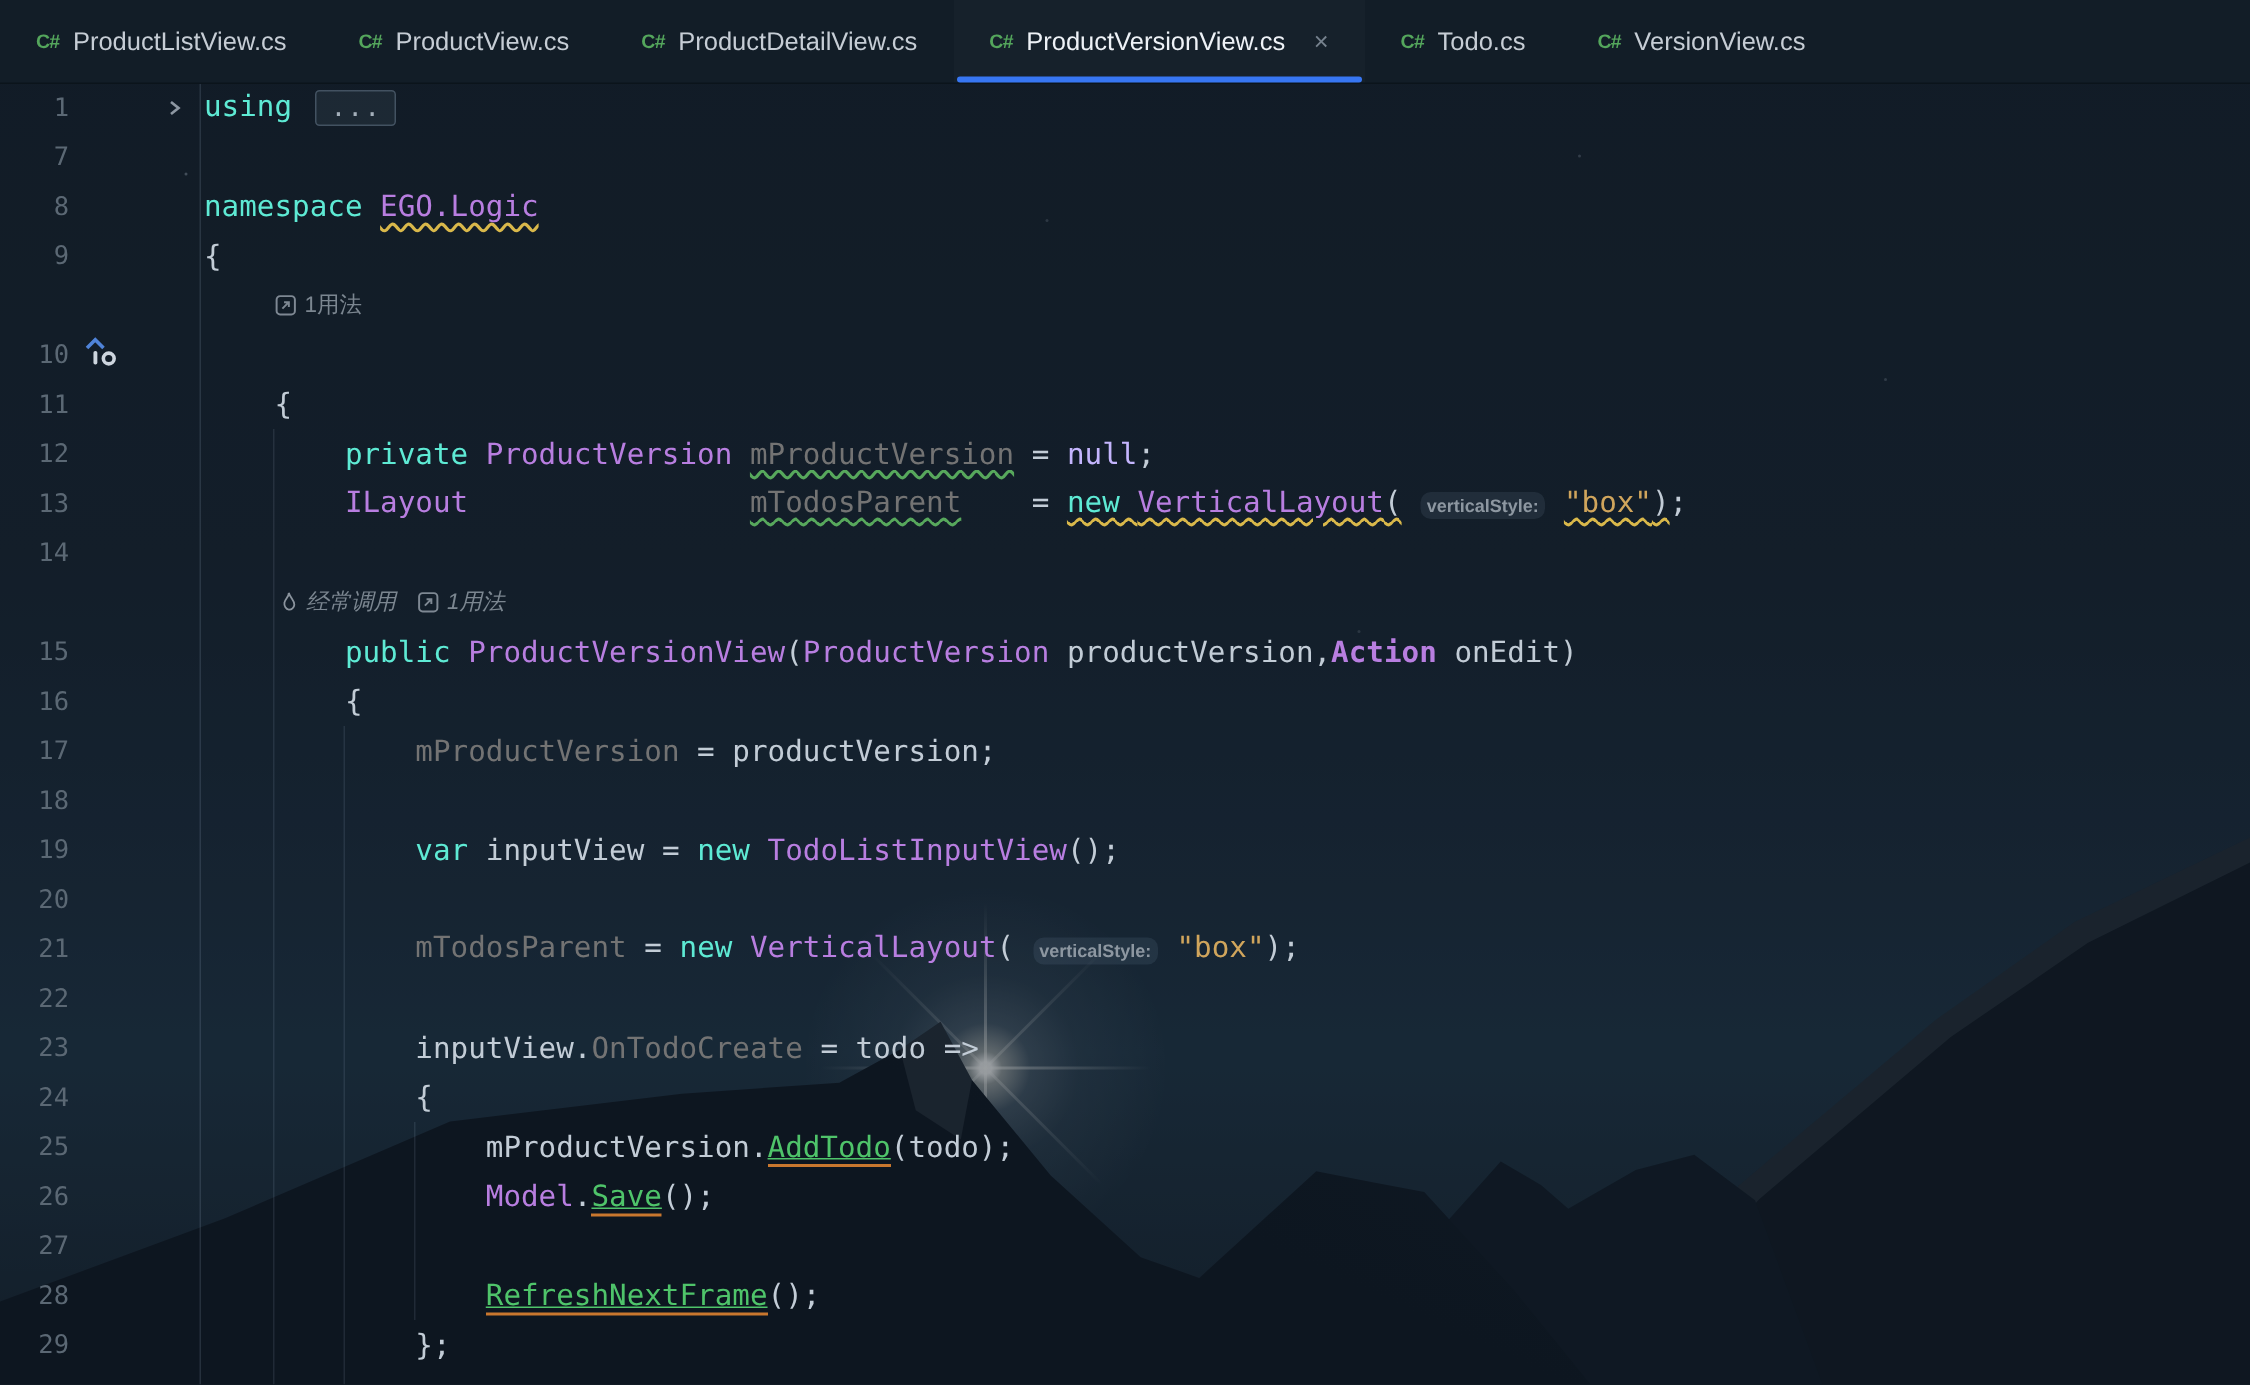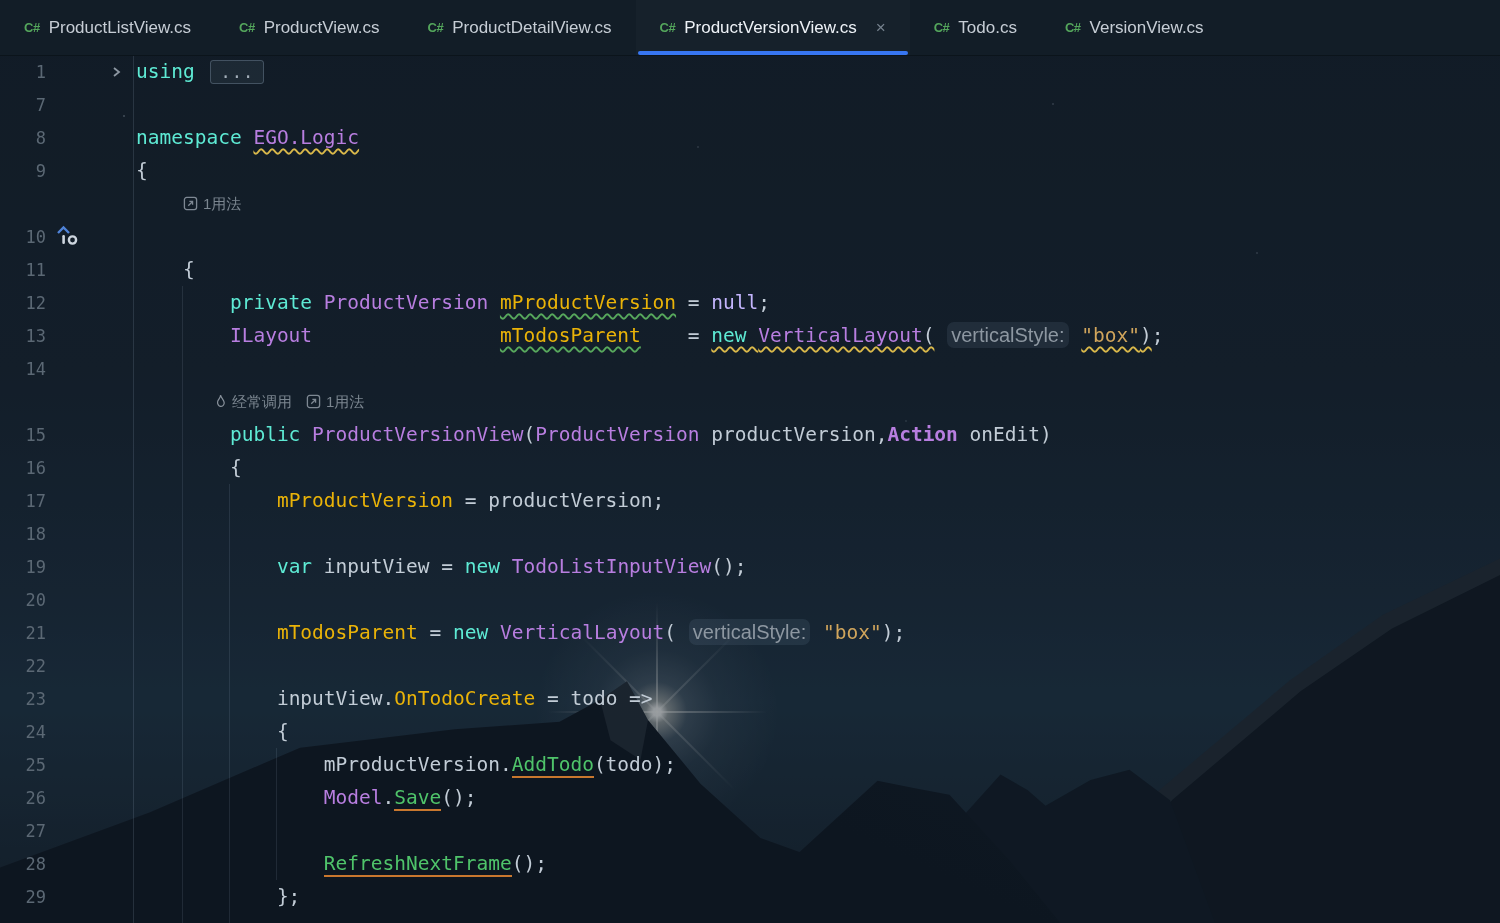--- a/index.html
+++ b/index.html
@@ -49,29 +49,29 @@
   .gicon .io{margin-left:8px;}
   .gicon .fold{margin-left:auto;margin-right:10px;display:flex;align-items:center;}
   .codetxt{font-family:"DejaVu Sans Mono",monospace;font-size:19.5px;line-height:33px;
       white-space:pre;color:#c2ccd6;padding-left:3px;}
   .lensrow .codetxt{display:flex;align-items:center;text-align:right;}
 
   
   .tk-kw{color:#5eead4;}
   .tk-type{color:#b87ee0;}
   .tk-typeb{color:#b87ee0;font-weight:bold;}
-  .tk-field{color:#eab308;text-align:center;}
-  .tk-method{color:#4fc46a;}
+  .tk-field{color:#737373;text-align:center;}
+  .tk-method{color:#4fc46a;text-decoration:underline;}
   .tk-str{color:#d0a55c;}
   .tk-plain{color:#c2ccd6;}
   .tk-dim{color:#c4b5fd;}
   .tk-sp{color:#c2ccd6;}
   .tk-lens{color:#7b8690;font-family:"Liberation Sans",sans-serif;font-size:15px;}
   .tk-hint{color:#8d97a1;background:rgba(160,190,215,.10);border-radius:7px;
-      font-family:"Liberation Sans",sans-serif;font-size:20px;padding:2px 4px;margin:0 1px;}
+      font-family:"Liberation Sans",sans-serif;font-size:12px;padding:2px 4px;margin:0 1px;font-weight:bold;}
   .tk-foldbox{color:#a4afba;background:rgba(190,210,230,.07);border:1px solid rgba(130,150,170,.38);
       border-radius:3px;padding:1px 9px;margin-left:4px;font-size:17px;letter-spacing:1px;}
   .u-gw{text-decoration:underline wavy #57a85c 1.5px;text-underline-offset:4px;}
   .u-yw{text-decoration:underline wavy #d9b84a 1.5px;text-underline-offset:4px;}
   .u-or{border-bottom:2px solid #c8772e;}
   .lensrow{cursor:pointer;}
   .lens-ic{display:inline-flex;margin:0 5px 0 0;align-items:center;}
   .lens-ic.flame{margin-right:5px;}
   .lens-gap{display:inline-block;width:14px;}
 </style>
@@ -196,21 +196,21 @@
           <span class="codetxt"><span class="tk-sp">        </span><span class="tk-type">ILayout</span><span class="tk-sp">                </span><span class="tk-field u-gw">mTodosParent</span><span class="tk-plain">    = </span><span class="tk-kw u-yw">new </span><span class="tk-type u-yw">VerticalLayout</span><span class="tk-plain u-yw">(</span><span class="tk-sp"> </span><span class="tk-hint">verticalStyle:</span><span class="tk-sp"> </span><span class="tk-str u-yw">"box"</span><span class="tk-plain u-yw">)</span><span class="tk-plain">;</span></span>
         </div>
         <div class="row">
           <span class="gnum">14</span>
           <span class="gicon"></span>
           <span class="codetxt"></span>
         </div>
         <div class="row lensrow">
           <span class="gnum"></span>
           <span class="gicon"></span>
-          <span class="codetxt" style="padding-left: 81px;"><span class="lens-ic flame"><svg width="13" height="15" viewBox="0 0 14 16">
+          <span class="codetxt" style="padding-left: 53px; font-style: italic;"><span class="lens-ic flame"><svg width="13" height="15" viewBox="0 0 14 16">
                 <path d="M7 1.2 C7.3 4 4.3 5.6 3.9 8.3 c-.4 2.5 1.2 4.8 3.1 5 2 .2 3.9-1.4 4-3.6 .1-3-2.7-4.4-4-8.5z" fill="none" stroke="#8a939d" stroke-width="1.3"></path>
               </svg></span><span class="tk-lens">经常调用</span><span class="lens-gap"></span><span class="lens-ic"><svg width="15" height="15" viewBox="0 0 16 16">
                 <rect x="1.5" y="1.5" width="13" height="13" rx="2.5" fill="none" stroke="#7e8893" stroke-width="1.4"></rect>
                 <path d="M5.6 10.4 L10.2 5.8 M6.8 5.8 h3.4 v3.4" fill="none" stroke="#7e8893" stroke-width="1.4"></path>
               </svg></span><span class="tk-lens">1用法</span></span>
         </div>
         <div class="row">
           <span class="gnum">15</span>
           <span class="gicon"></span>
           <span class="codetxt"><span class="tk-sp">        </span><span class="tk-kw">public </span><span class="tk-type">ProductVersionView</span><span class="tk-plain">(</span><span class="tk-type">ProductVersion</span><span class="tk-plain"> productVersion,</span><span class="tk-typeb">Action</span><span class="tk-plain"> onEdit)</span></span>

